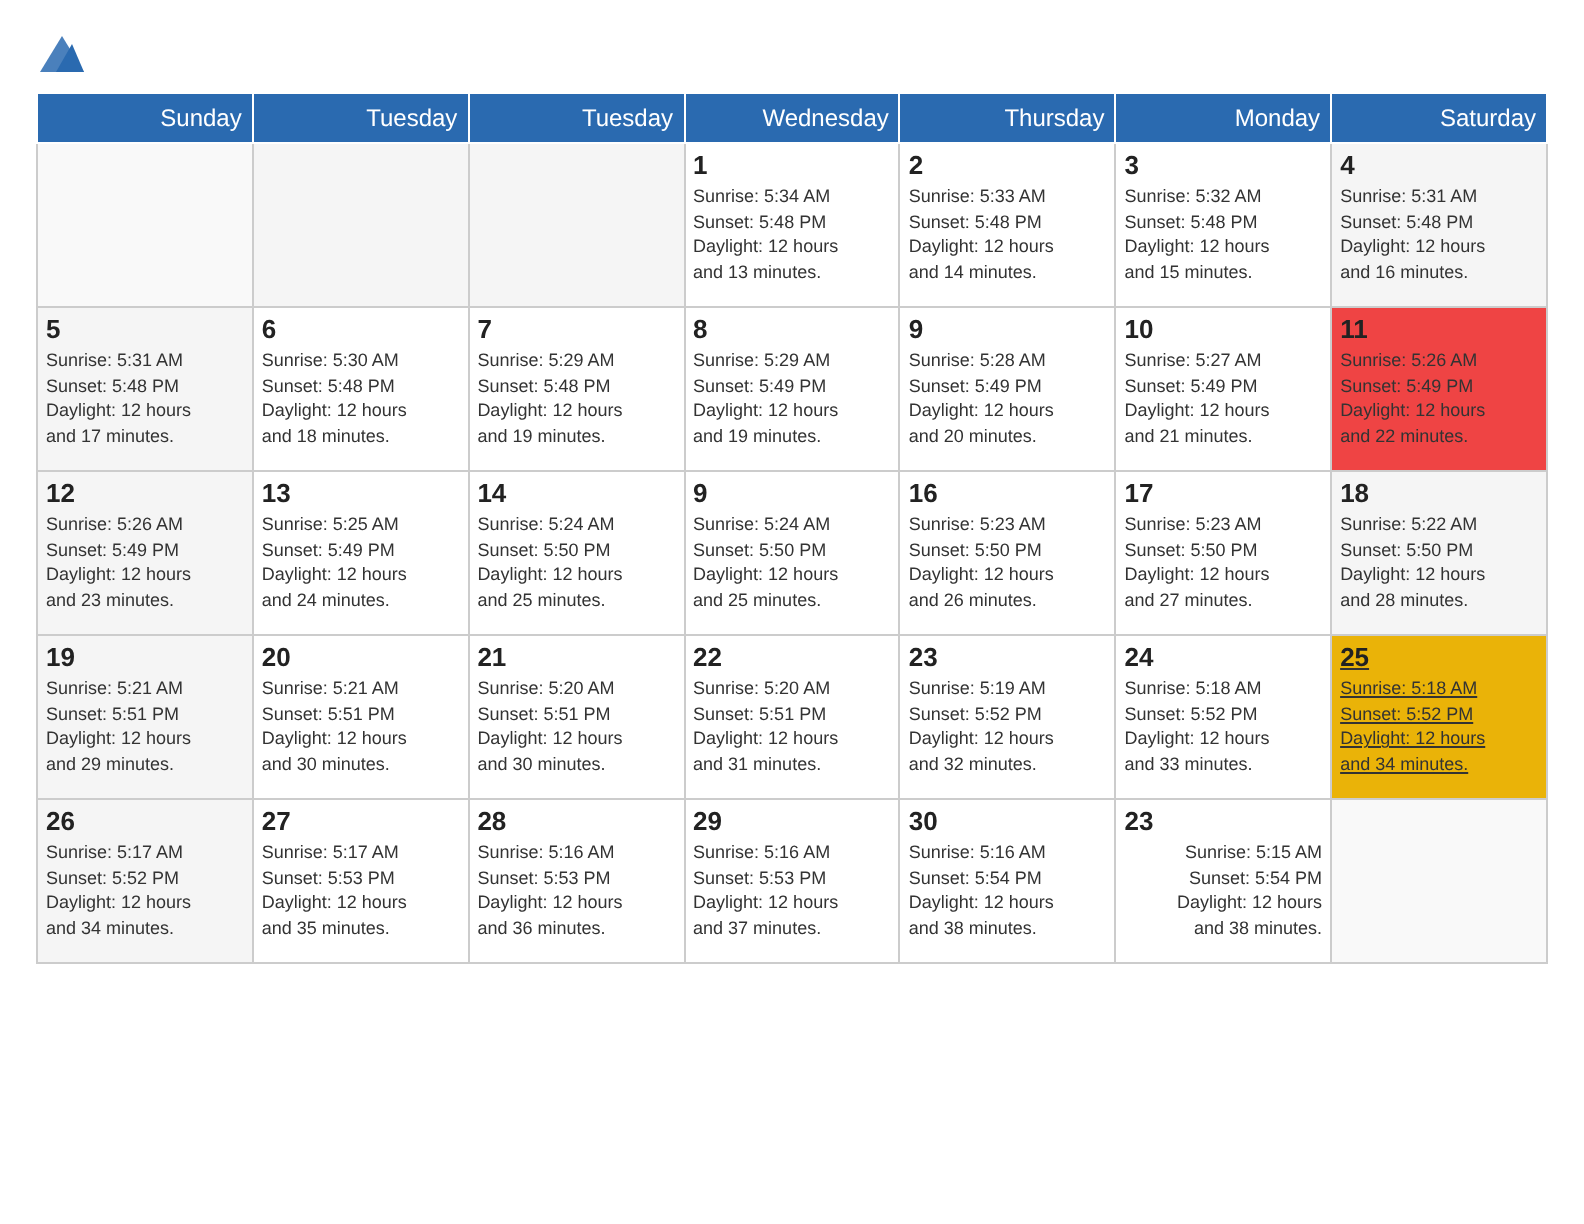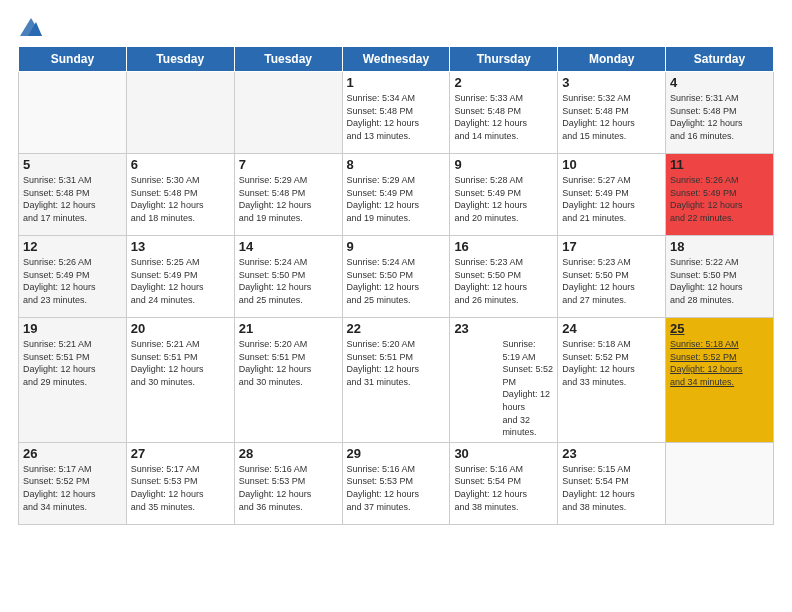--- a/index.html
+++ b/index.html
@@ -57,22 +57,22 @@
     }
     .calendar {
       width: 100%;
       border-collapse: collapse;
       table-layout: fixed;
     }
     .calendar th {
       background-color: #2a6ab0;
       color: #fff;
       font-size: 12px;
-      font-weight: bold;
-      text-align: center;
+      font-weight: normal;
+      text-align: right;
       padding: 5px 5px;
       border: 1px solid #fff;
     }
     .calendar td {
       vertical-align: top;
       font-size: 9.5px;
       color: #333;
       border: 1px solid #ccc;
       padding: 3px 4px;
       height: 82px;
@@ -293,21 +293,21 @@
           </td>
           <td>
             <div class="day-number">22</div>
             <div class="day-info" style="white-space: pre-line;">Sunrise: 5:20 AM
 Sunset: 5:51 PM
 Daylight: 12 hours
 and 31 minutes.</div>
           </td>
           <td>
             <div class="day-number">23</div>
-            <div class="day-info" style="white-space: pre-line; margin-left: 48px;">Sunrise: 5:19 AM
+            <div class="day-info" style="white-space: pre-line;">Sunrise: 5:19 AM
 Sunset: 5:52 PM
 Daylight: 12 hours
 and 32 minutes.</div>
           </td>
           <td>
             <div class="day-number">24</div>
             <div class="day-info" style="white-space: pre-line;">Sunrise: 5:18 AM
 Sunset: 5:52 PM
 Daylight: 12 hours
 and 33 minutes.</div>
@@ -351,21 +351,21 @@
           </td>
           <td>
             <div class="day-number">30</div>
             <div class="day-info" style="white-space: pre-line;">Sunrise: 5:16 AM
 Sunset: 5:54 PM
 Daylight: 12 hours
 and 38 minutes.</div>
           </td>
           <td>
             <div class="day-number">23</div>
-            <div class="day-info" style="white-space: pre-line;">Sunrise: 5:15 AM
+            <div class="day-info" style="white-space: pre-line; text-align: right;">Sunrise: 5:15 AM
 Sunset: 5:54 PM
 Daylight: 12 hours
 and 38 minutes.</div>
           </td>
           <td class="empty"></td>
         </tr>
       </tbody>
   </table>
 </div>
 

